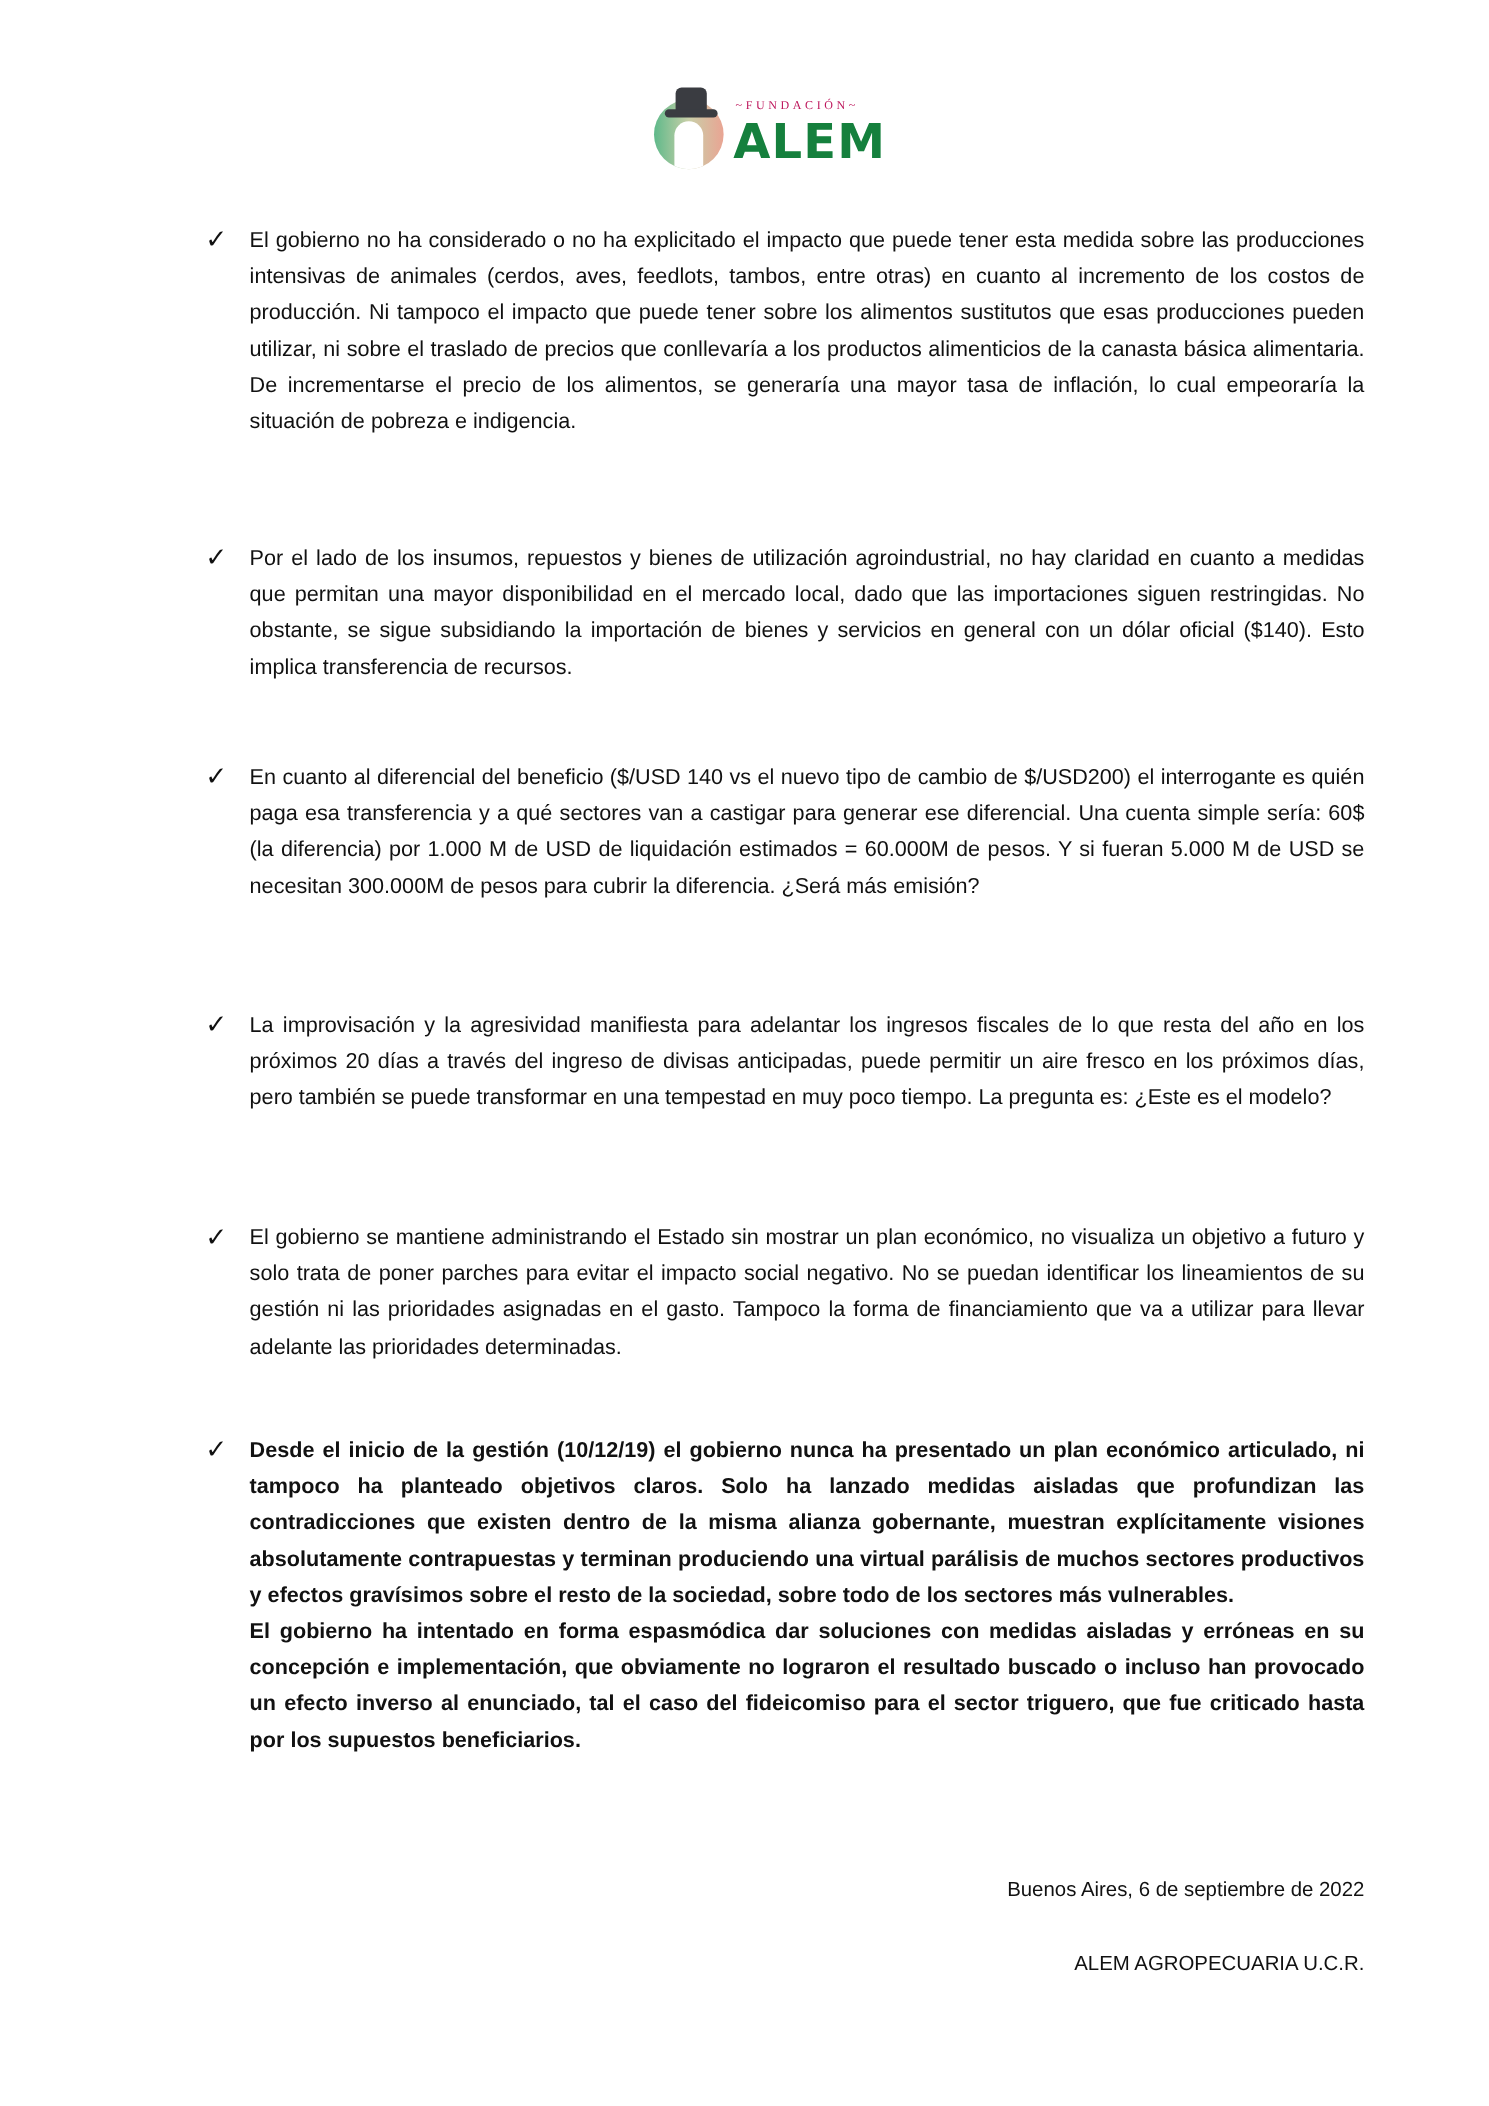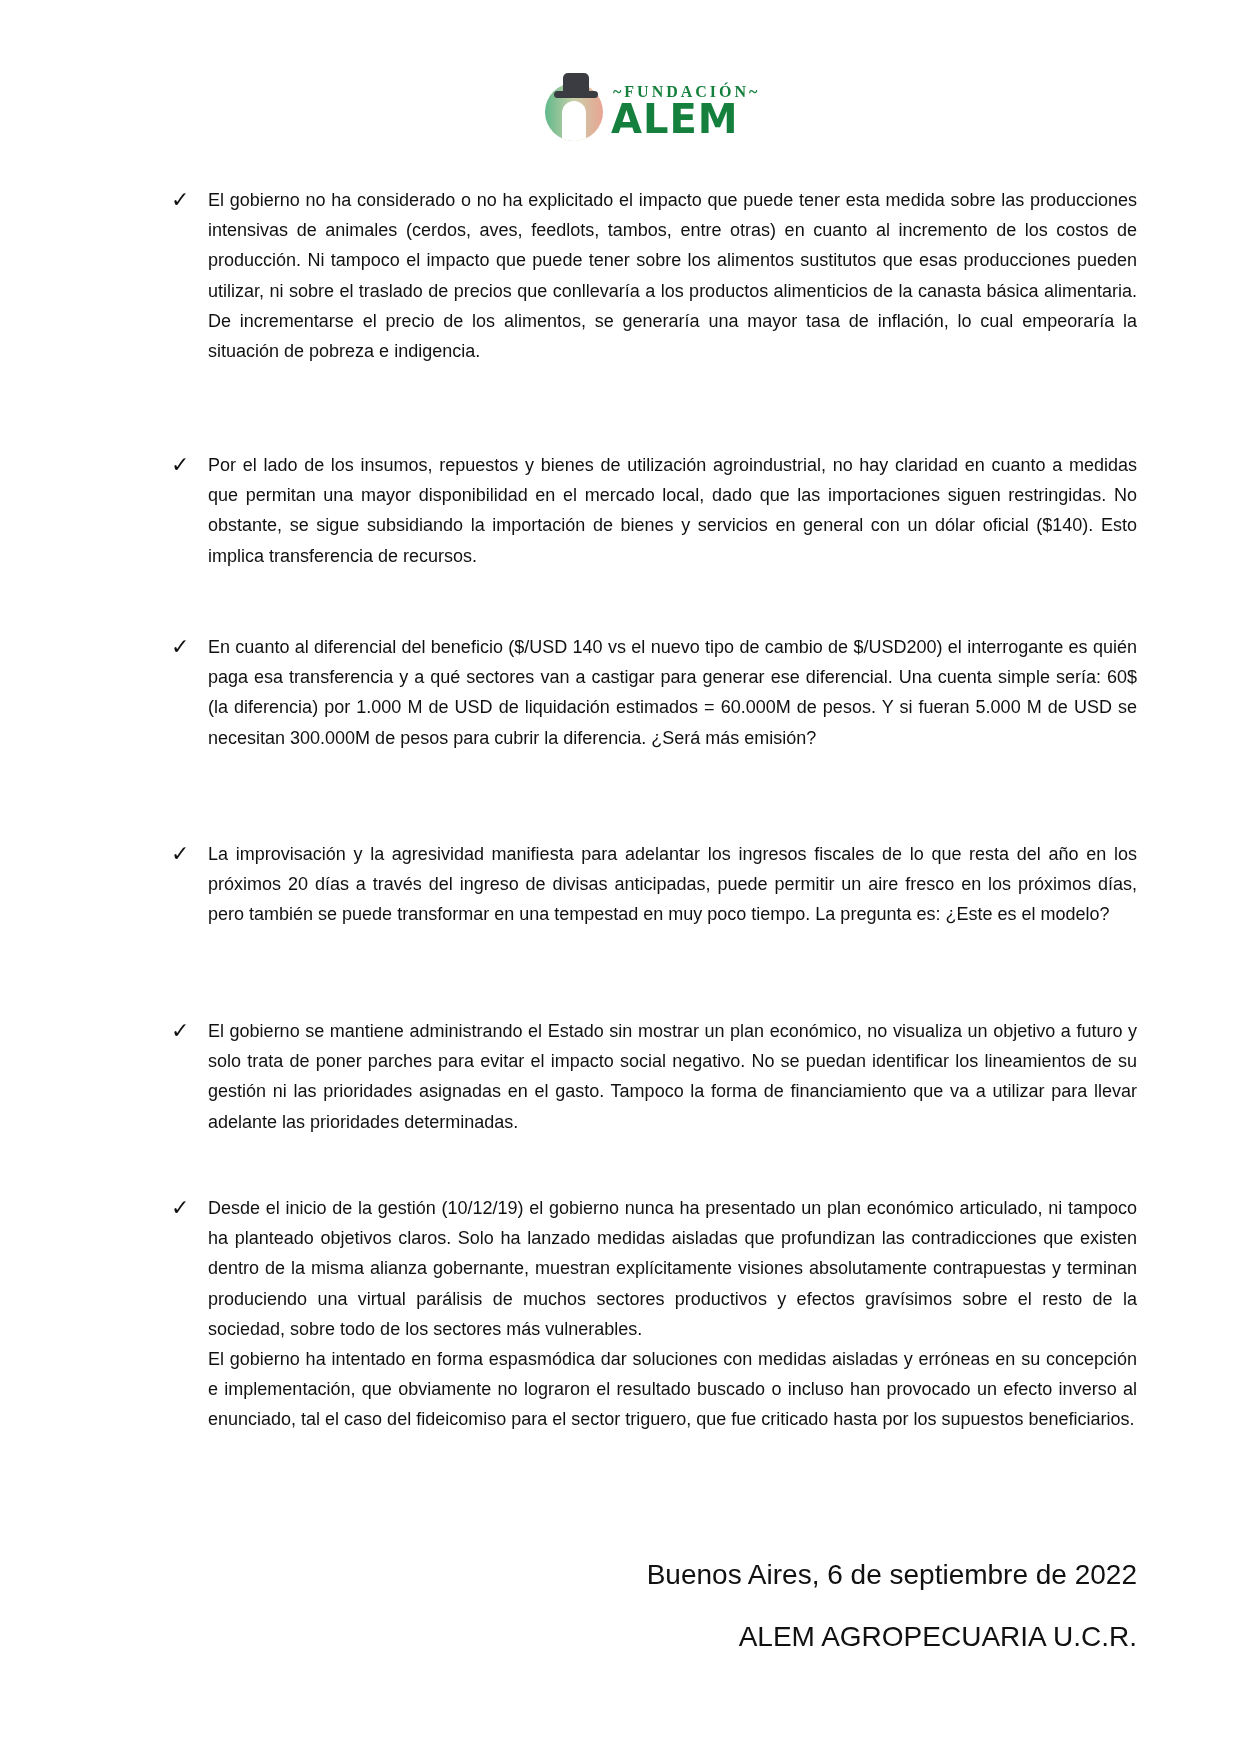--- a/index.html
+++ b/index.html
@@ -4,27 +4,27 @@
 <style>
   html, body { margin:0; padding:0; background:#ffffff; }
   body { width:1241px; height:1755px; position:relative; overflow:hidden;
          font-family:"Liberation Sans", sans-serif; color:#111; }
   .logo { position:absolute; left:545px; top:73px; width:190px; height:72px; }
   .logo .emblem { position:absolute; left:0; top:10px; width:58px; height:58px; border-radius:50%;
      background:linear-gradient(90deg,#5fb98a 0%, #c9cfa8 50%, #e9a493 100%); overflow:hidden; }
   .logo .emblem .head { position:absolute; left:17px; top:18px; width:24px; height:44px; background:#fff; border-radius:12px 12px 4px 4px; }
   .logo .hat-crown { position:absolute; left:18px; top:0px; width:26px; height:22px; background:#3a3c41; border-radius:5px 5px 2px 2px; }
   .logo .hat-brim { position:absolute; left:9px; top:18px; width:44px; height:7px; background:#3a3c41; border-radius:4px; }
-  .logo .fund { position:absolute; left:68px; top:10px; font-family:"Liberation Serif", serif; font-size:16px; letter-spacing:3px; color:#15803d;font-weight:bold; }
+  .logo .fund { position:absolute; left:68px; top:10px; font-family:"Liberation Serif", serif; font-size:10px; letter-spacing:3px; color:#be185d; }
   .logo .alem { position:absolute; left:66px; top:24px; font-family:"DejaVu Sans", sans-serif; font-weight:bold; font-size:40px; letter-spacing:1px; color:#15803d; line-height:44px; }
   .item { position:absolute; left:171px; width:966px; }
   .check { position:absolute; left:0; top:0; font-size:22px; line-height:30px; color:#111; }
   .para { position:absolute; left:37px; width:929px; font-size:18px; line-height:30.2px; text-align:justify; }
-  .para p { margin:0; }
-  .right { position:absolute; right:104px; font-size:28px; line-height:30px; text-align:center;margin-left:26px; }
+  .para p { margin:0;font-weight:bold; }
+  .right { position:absolute; right:104px; font-size:17px; line-height:30px; text-align:center;margin-left:26px; }
 </style>
 </head>
 <body>
 
 <div class="logo">
   <div class="emblem">
       <div class="head"></div>
     </div>
   <div class="hat-crown"></div>
   <div class="hat-brim"></div>

